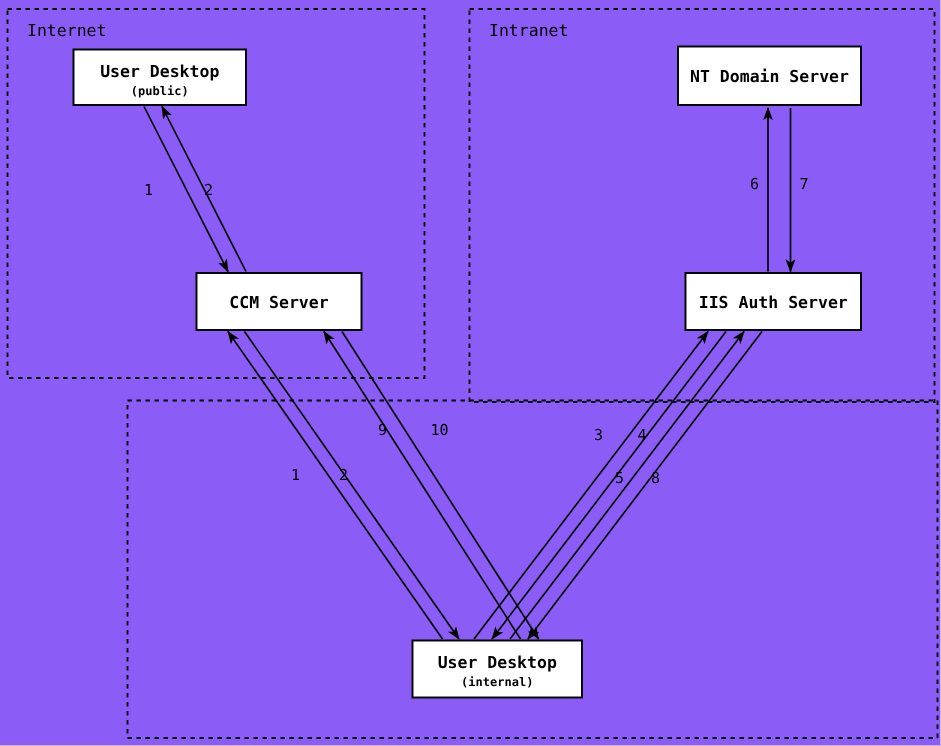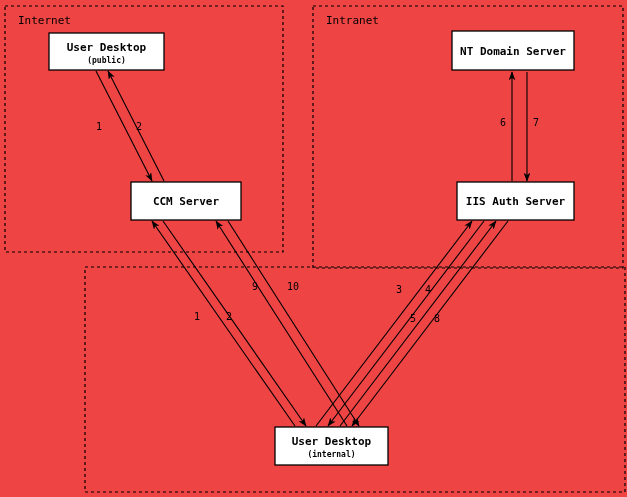--- a/index.html
+++ b/index.html
@@ -4,21 +4,21 @@
 <style>
   html, body {
     margin: 0;
     padding: 0;
     background: #ffffff;
   }
   #diagram-root {
     position: relative;
     width: 627px;
     height: 497px;
-    background: #ef4444;
+    background: #8b5cf6;
     font-family: "DejaVu Sans Mono", monospace;
     overflow: hidden;
   }
   #diagram-svg {
     position: absolute;
     left: 0;
     top: 0;
     width: 627px;
     height: 497px;
   }

